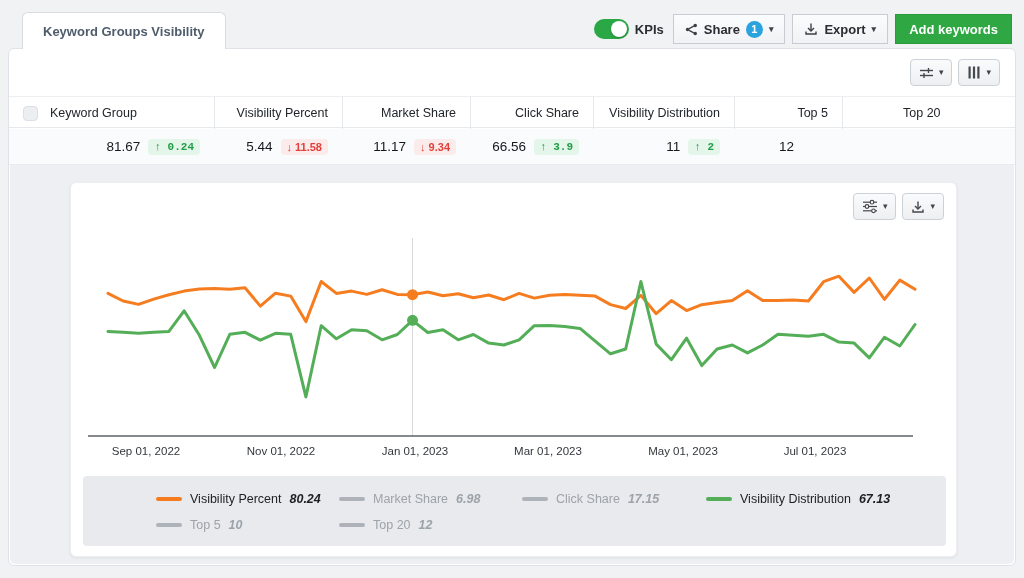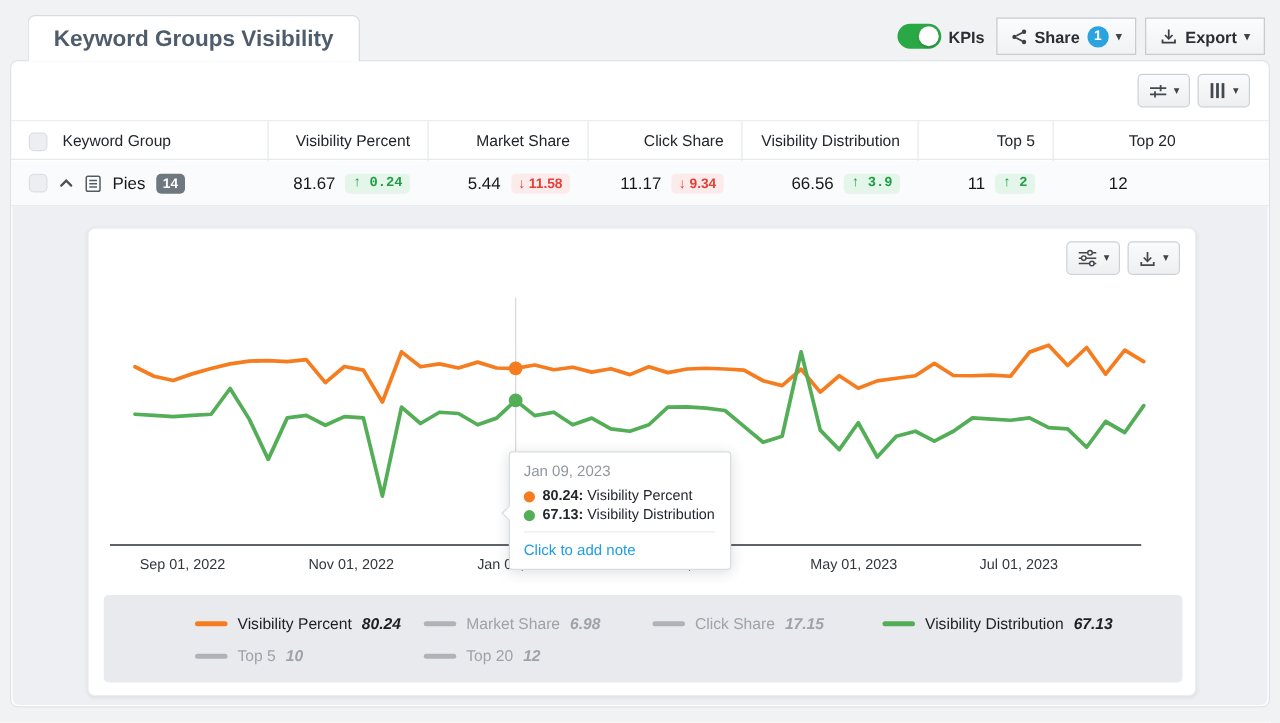--- a/index.html
+++ b/index.html
@@ -7,21 +7,21 @@
   body {
     font-family:"Liberation Sans","DejaVu Sans",sans-serif;
     background:#f1f2f4; position:relative; overflow:hidden;
     color:#1d2126;
   }
   
   .tab {
     position:absolute; left:22px; top:12px; height:37px; z-index:3;
     background:#fff; border:1px solid #d8dce1; border-bottom:none;
     border-radius:6px 6px 0 0; padding:16px 20px; display:flex; align-items:center;
-    font-size:18px; font-weight:700; color:#4e5c6b;
+    font-size:13px; font-weight:700; color:#4e5c6b;
   }
   .top-controls {
     position:absolute; right:12px; top:14px; height:30px; z-index:3;
     display:flex; align-items:center; gap:7px;
   }
   .kpi-toggle { display:flex; align-items:center; gap:6px; margin-right:2px; cursor:pointer; }
   .switch { width:35px; height:20px; border-radius:10px; background:#2ba846; position:relative; display:inline-block; }
   .switch .knob { position:absolute; right:2px; top:2px; width:16px; height:16px; border-radius:50%; background:#fff; box-shadow:0 1px 2px rgba(0,0,0,.25); }
   .kpi-toggle .lbl { font-size:13px; font-weight:600; color:#2a2e33; }
   .btn {
@@ -122,20 +122,21 @@
   </button>
   <button class="btn">
     <svg class="ic" width="14" height="14" viewBox="0 0 14 14" fill="none" stroke="#3a3f44" stroke-width="1.4">
         <path d="M7 1.5 V8.5"></path>
         <path d="M4 6 L7 9 L10 6"></path>
         <path d="M2 9.5 V12 H12 V9.5"></path>
       </svg>
     <span>Export</span>
     <span class="caret">▾</span>
   </button>
+  <button class="btn green">Add keywords</button>
 </div>
 
 <div class="card">
 
   <div class="card-toolbar">
     <button class="icon-btn">
       <svg class="ic" width="15" height="14" viewBox="0 0 15 14" stroke="#43484e" stroke-width="1.4">
           <line x1="1" y1="4.5" x2="14" y2="4.5"></line>
           <line x1="9.5" y1="2" x2="9.5" y2="7"></line>
           <line x1="1" y1="9.5" x2="14" y2="9.5"></line>
@@ -160,36 +161,20 @@
     </div>
     <div class="hcell num">Visibility Percent</div>
     <div class="hcell num">Market Share</div>
     <div class="hcell num">Click Share</div>
     <div class="hcell num">Visibility Distribution</div>
     <div class="hcell num">Top 5</div>
     <div class="hcell leftpad">Top 20</div>
   </div>
 
   <div class="trow">
-    <div class="cell namecell">
-      <span class="checkbox"></span>
-      <span class="chev">
-        <svg class="ic" width="12" height="9" viewBox="0 0 12 9" fill="none" stroke="#4a5058" stroke-width="1.7" stroke-linecap="round">
-            <path d="M2 6.5 L6 2.5 L10 6.5"></path>
-          </svg>
-      </span>
-      <svg class="ic" width="13" height="14" viewBox="0 0 13 14" fill="none" stroke="#555b62" stroke-width="1.2">
-          <rect x="1" y="1" width="11" height="12" rx="1.5"></rect>
-          <line x1="3.4" y1="4.4" x2="9.6" y2="4.4"></line>
-          <line x1="3.4" y1="7" x2="9.6" y2="7"></line>
-          <line x1="3.4" y1="9.6" x2="9.6" y2="9.6"></line>
-        </svg>
-      <span>Pies</span>
-      <span class="gbadge">14</span>
-    </div>
     <div class="cell num">
       <span>81.67</span>
       <span class="chg up">↑ 0.24</span>
     </div>
     <div class="cell num">
       <span>5.44</span>
       <span class="chg down">↓ 11.58</span>
     </div>
     <div class="cell num">
       <span>11.17</span>
@@ -241,33 +226,20 @@
           <text x="344" y="272" text-anchor="middle" class="tick">Jan 01, 2023</text>
           <text x="477" y="272" text-anchor="middle" class="tick">Mar 01, 2023</text>
           <text x="612" y="272" text-anchor="middle" class="tick">May 01, 2023</text>
           <text x="744" y="272" text-anchor="middle" class="tick">Jul 01, 2023</text>
           <polyline points="37.0,110.4 52.2,118.0 67.5,121.4 82.7,116.1 97.9,111.8 113.1,108.1 128.4,105.9 143.6,105.5 158.8,106.3 174.0,104.7 189.3,123.1 204.5,110.2 219.7,113.1 234.9,138.6 250.2,98.5 265.4,110.4 280.6,108.1 295.8,111.4 311.1,106.7 326.3,111.4 341.5,111.7 356.8,109.0 372.0,112.8 387.2,110.8 402.4,114.7 417.7,112.0 432.9,116.7 448.1,110.4 463.3,115.1 478.6,112.2 493.8,111.6 509.0,112.2 524.2,113.1 539.5,121.6 554.7,125.5 569.9,112.4 585.2,130.7 600.4,117.6 615.6,127.6 630.8,121.7 646.1,119.6 661.3,117.6 676.5,107.7 691.7,117.4 707.0,117.6 722.2,117.1 737.4,118.0 752.6,98.7 767.9,93.2 783.1,109.4 798.3,95.0 813.5,116.3 828.8,97.1 844.0,106.3" fill="none" stroke="#f57d20" stroke-width="3" stroke-linejoin="round" stroke-linecap="round"></polyline>
           <polyline points="37.0,148.4 52.2,149.3 67.5,150.3 82.7,149.3 97.9,148.4 113.1,127.8 128.4,152.3 143.6,184.5 158.8,151.3 174.0,149.3 189.3,157.2 204.5,150.3 219.7,151.3 234.9,213.9 250.2,142.7 265.4,155.8 280.6,146.8 295.8,147.8 311.1,156.8 326.3,151.5 341.5,137.3 356.8,149.5 372.0,146.8 387.2,156.8 402.4,151.5 417.7,160.1 432.9,162.0 448.1,156.8 463.3,142.7 478.6,142.5 493.8,143.5 509.0,145.4 524.2,158.1 539.5,170.8 554.7,166.0 569.9,98.5 585.2,161.1 600.4,176.7 615.6,155.2 630.8,182.6 646.1,166.0 661.3,162.0 676.5,169.9 691.7,162.0 707.0,151.3 722.2,152.3 737.4,153.2 752.6,151.3 767.9,159.1 783.1,160.1 798.3,174.8 813.5,154.2 828.8,163.0 844.0,141.5" fill="none" stroke="#53ae57" stroke-width="3" stroke-linejoin="round" stroke-linecap="round"></polyline>
           <circle cx="341.52830188679246" cy="111.69538461538463" r="5.5" fill="#f57d20"></circle>
           <circle cx="341.52830188679246" cy="137.33912087912088" r="5.5" fill="#53ae57"></circle>
         </svg>
 
-      <div class="tooltip">
-        <span class="arrow"></span>
-        <div class="tt-date">Jan 09, 2023</div>
-        <div class="tt-item">
-          <span class="tt-dot" style="background: rgb(245, 125, 32);"></span>
-          <span><b>80.24:</b> <span>Visibility Percent</span></span>
-        </div>
-        <div class="tt-item">
-          <span class="tt-dot" style="background: rgb(83, 174, 87);"></span>
-          <span><b>67.13:</b> <span>Visibility Distribution</span></span>
-        </div>
-        <a class="tt-link">Click to add note</a>
-      </div>
 
       <div class="legend">
         <div class="lg-item" style="left:73px; top:16px;">
           <span class="lg-line" style="background: rgb(245, 125, 32);"></span>
           <span>Visibility Percent</span>
             <span class="v">80.24</span>
         </div>
         <div class="lg-item inactive" style="left:256px; top:16px;">
           <span class="lg-line" style="background: rgb(174, 179, 185);"></span>
           <span>Market Share</span>

